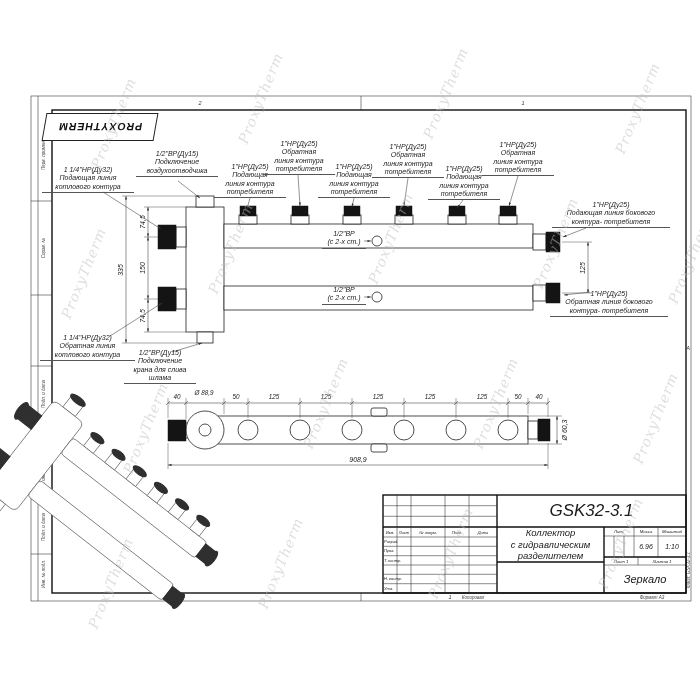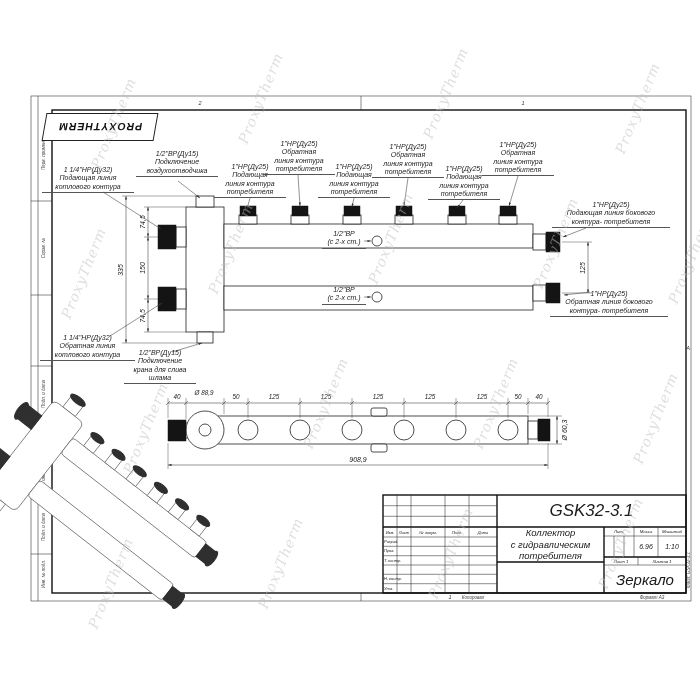--- a/index.html
+++ b/index.html
@@ -332,22 +332,22 @@
 крана для слива
 шлама</div>
   <div class="co" style="left:322px;top:230px;width:44px">1/2"ВР
 (с 2-х ст.)</div>
   <div class="co" style="left:322px;top:286px;width:44px">1/2"ВР
 (с 2-х ст.)</div>
 
   <div class="tb it" style="left:497px;top:495px;width:189px;height:32px;font-size:17px">GSK32-3.1</div>
   <div class="tb it pre" style="left:497px;top:527px;width:107px;height:35px;font-size:9.5px;line-height:1.2">Коллектор
 с гидравлическим
-потребителя</div>
-  <div class="tb it" style="left:604px;top:565px;width:82px;height:28px;font-size:15px">Зеркало</div>
+разделителем</div>
+  <div class="tb it" style="left:604px;top:565px;width:82px;height:28px;font-size:11px">Зеркало</div>
   <div class="tb it" style="left:604px;top:527px;width:30px;height:9px;font-size:4.3px">Лит.</div>
   <div class="tb it" style="left:634px;top:527px;width:24px;height:9px;font-size:4.3px">Масса</div>
   <div class="tb it" style="left:658px;top:527px;width:28px;height:9px;font-size:4.3px">Масштаб</div>
   <div class="tb it" style="left:634px;top:536px;width:24px;height:21px;font-size:7px">6.96</div>
   <div class="tb it" style="left:658px;top:536px;width:28px;height:21px;font-size:7px">1:10</div>
   <div class="tb it" style="left:604px;top:557px;width:34px;height:8px;font-size:4.3px">Лист 1</div>
   <div class="tb it" style="left:638px;top:557px;width:48px;height:8px;font-size:4.3px">Листов 1</div>
 
   <div class="tb it" style="left:383px;top:527px;width:14px;height:10px;font-size:4px">Изм.</div>
   <div class="tb it" style="left:397px;top:527px;width:14px;height:10px;font-size:4px">Лист</div>

